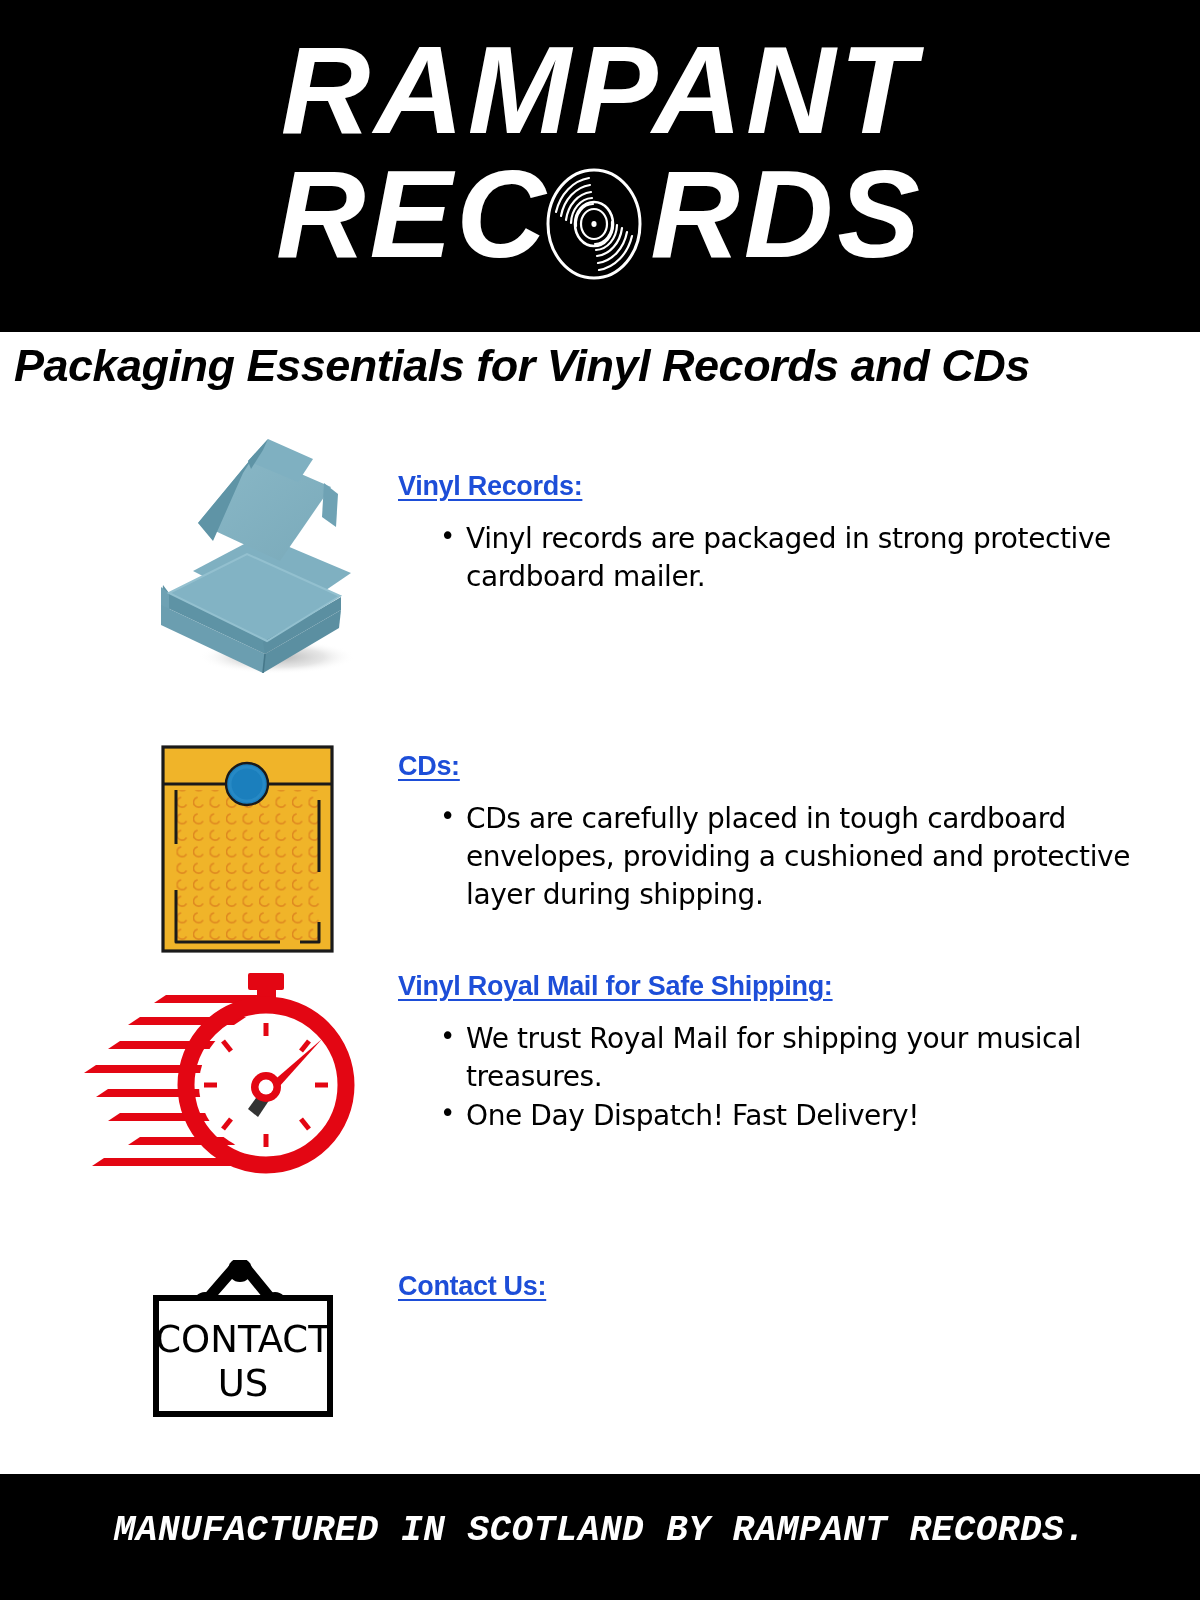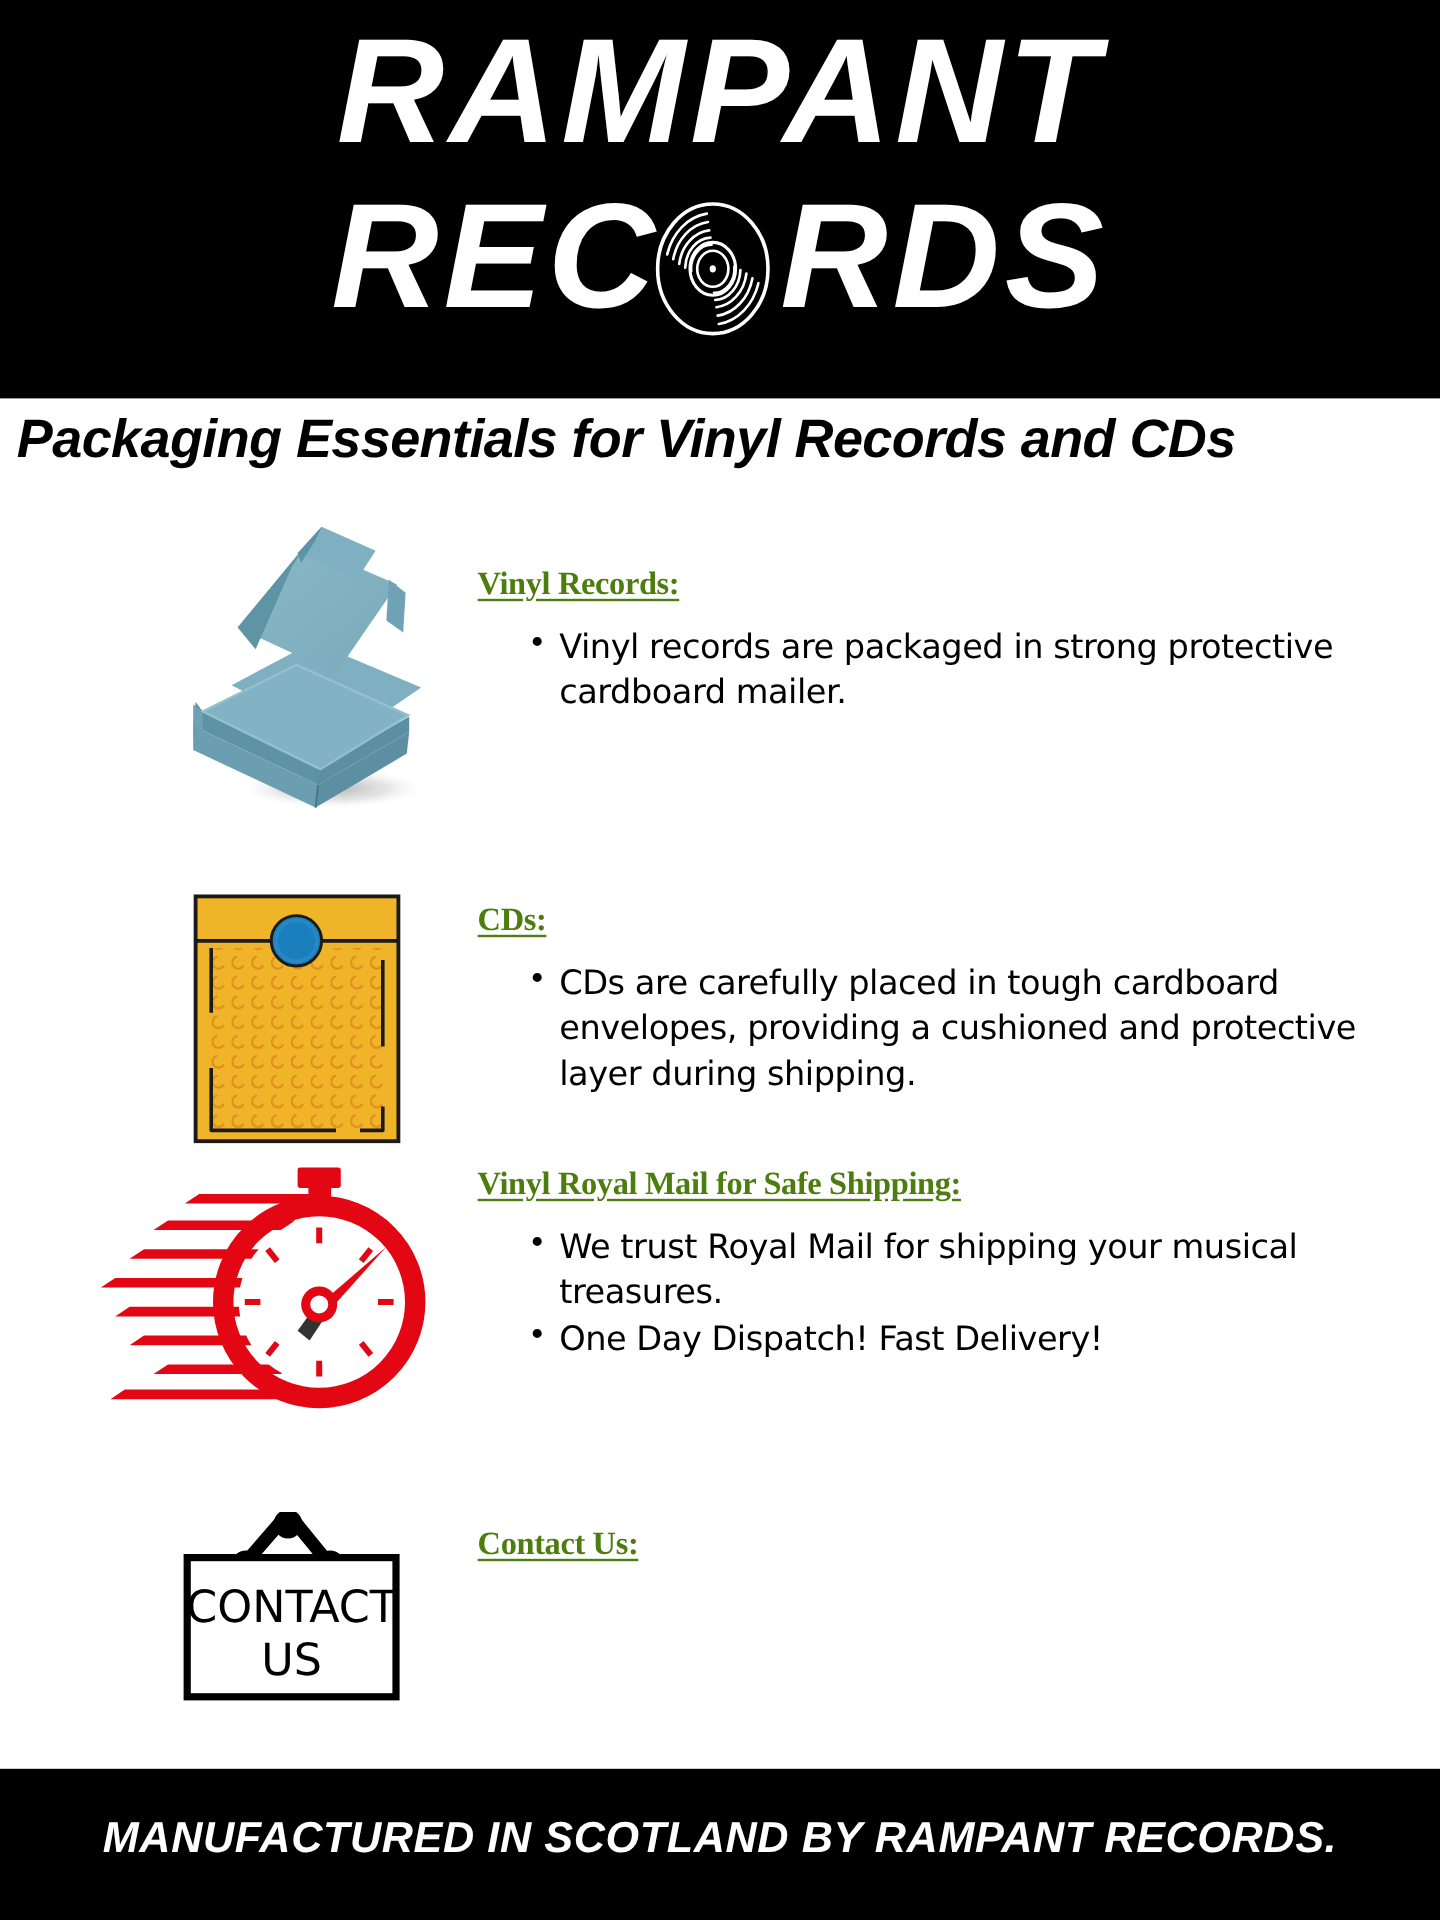--- a/index.html
+++ b/index.html
@@ -31,21 +31,21 @@
     text-align: center;
     color: #ffffff;
     font-family: "Liberation Sans", sans-serif;
     font-weight: bold;
     font-style: italic;
     letter-spacing: 4px;
     white-space: nowrap;
     line-height: 1;
   }
   .logo-line-1 {
-    top: 14px;
+    top: 28px;
     font-size: 124px;
   }
   .logo-line-2 {
     top: 152px;
     font-size: 124px;
   }
   
   .vinyl-disc {
     position: absolute;
     left: 546px;
@@ -85,26 +85,26 @@
     width: 380px;
     height: 100%;
   }
   .sec-text {
     position: absolute;
     left: 398px;
     top: 0;
     width: 790px;
   }
   .sec-heading {
-    font-family: Liberation Serif, serif;
+    font-family: Liberation Sans, sans-serif;
     font-weight: bold;
     font-size: 27px;
     text-decoration: underline;
     text-underline-offset: 4px;
-    color: #4d7c0f;
+    color: #1d4ed8;
     margin: 0 0 2px 0;
     line-height: 1.25;
     letter-spacing: -0.3px;
   }
   .bullets {
     margin: 16px;
     padding: 0 0 0 52px;
     list-style: none;
   }
   .bullets li {
@@ -181,21 +181,21 @@
     height: 126px;
     background: #000000;
   }
   .footer-text {
     position: absolute;
     left: 0;
     top: 36px;
     width: 1200px;
     text-align: center;
     color: #ffffff;
-    font-family: Liberation Sans, sans-serif;
+    font-family: Liberation Mono, monospace;
     font-weight: bold;
     font-style: italic;
     font-size: 36px;
     letter-spacing: 0.5px;
     white-space: nowrap;
   }
 </style>
 </head>
 <body>
 

